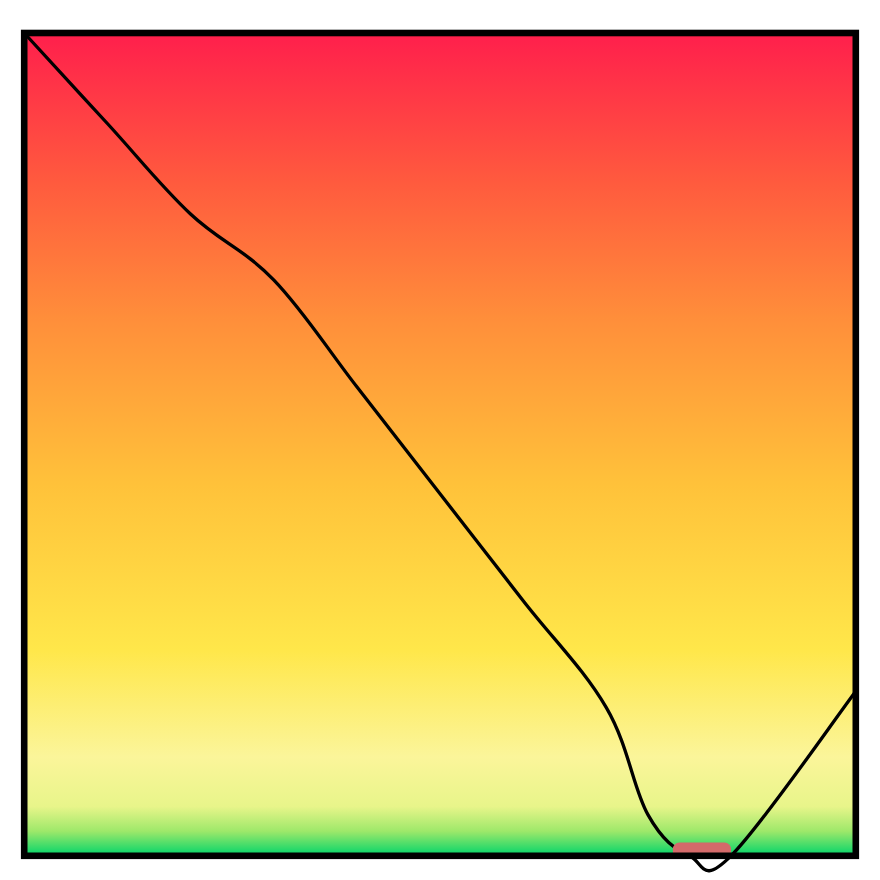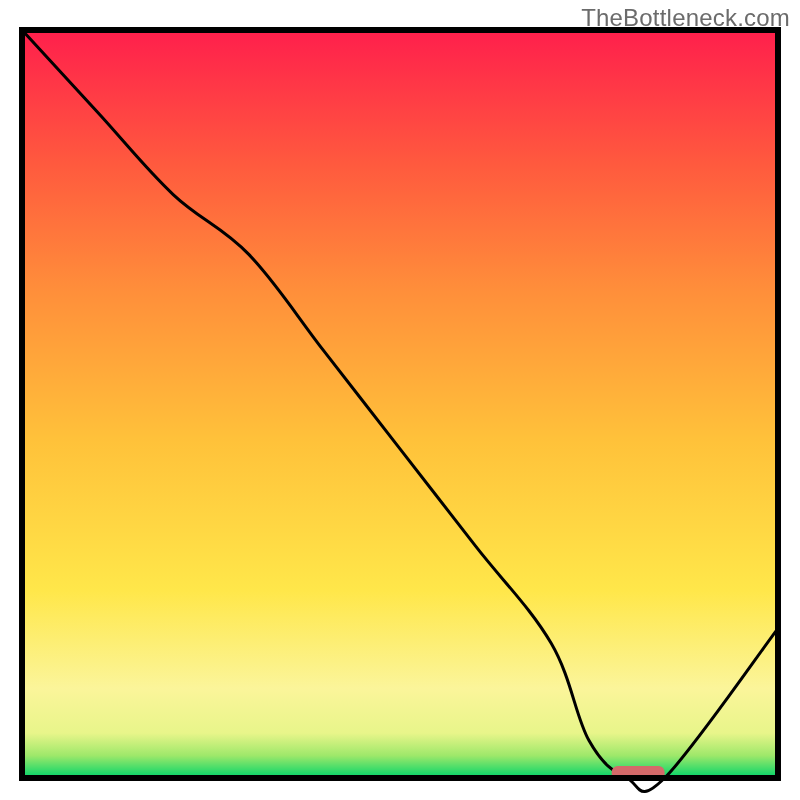--- a/index.html
+++ b/index.html
@@ -28,21 +28,20 @@
     pointer-events: none;
   }
   svg {
     display: block;
   }
 </style>
 </head>
 <body>
 
 <div class="frame">
-  <div class="watermark">TheBottleneck.com</div>
 
   <svg id="chart-svg" width="800" height="800" viewBox="0 0 800 800">
     <defs>
       <linearGradient id="bg-grad" x1="0" y1="1" x2="0" y2="0">
           <stop offset="0%" stop-color="#00d46a"></stop>
           <stop offset="3%" stop-color="#9ee86a"></stop>
           <stop offset="6%" stop-color="#e8f58a"></stop>
           <stop offset="12%" stop-color="#fbf59a"></stop>
           <stop offset="25%" stop-color="#ffe74a"></stop>
           <stop offset="45%" stop-color="#ffc23a"></stop>

